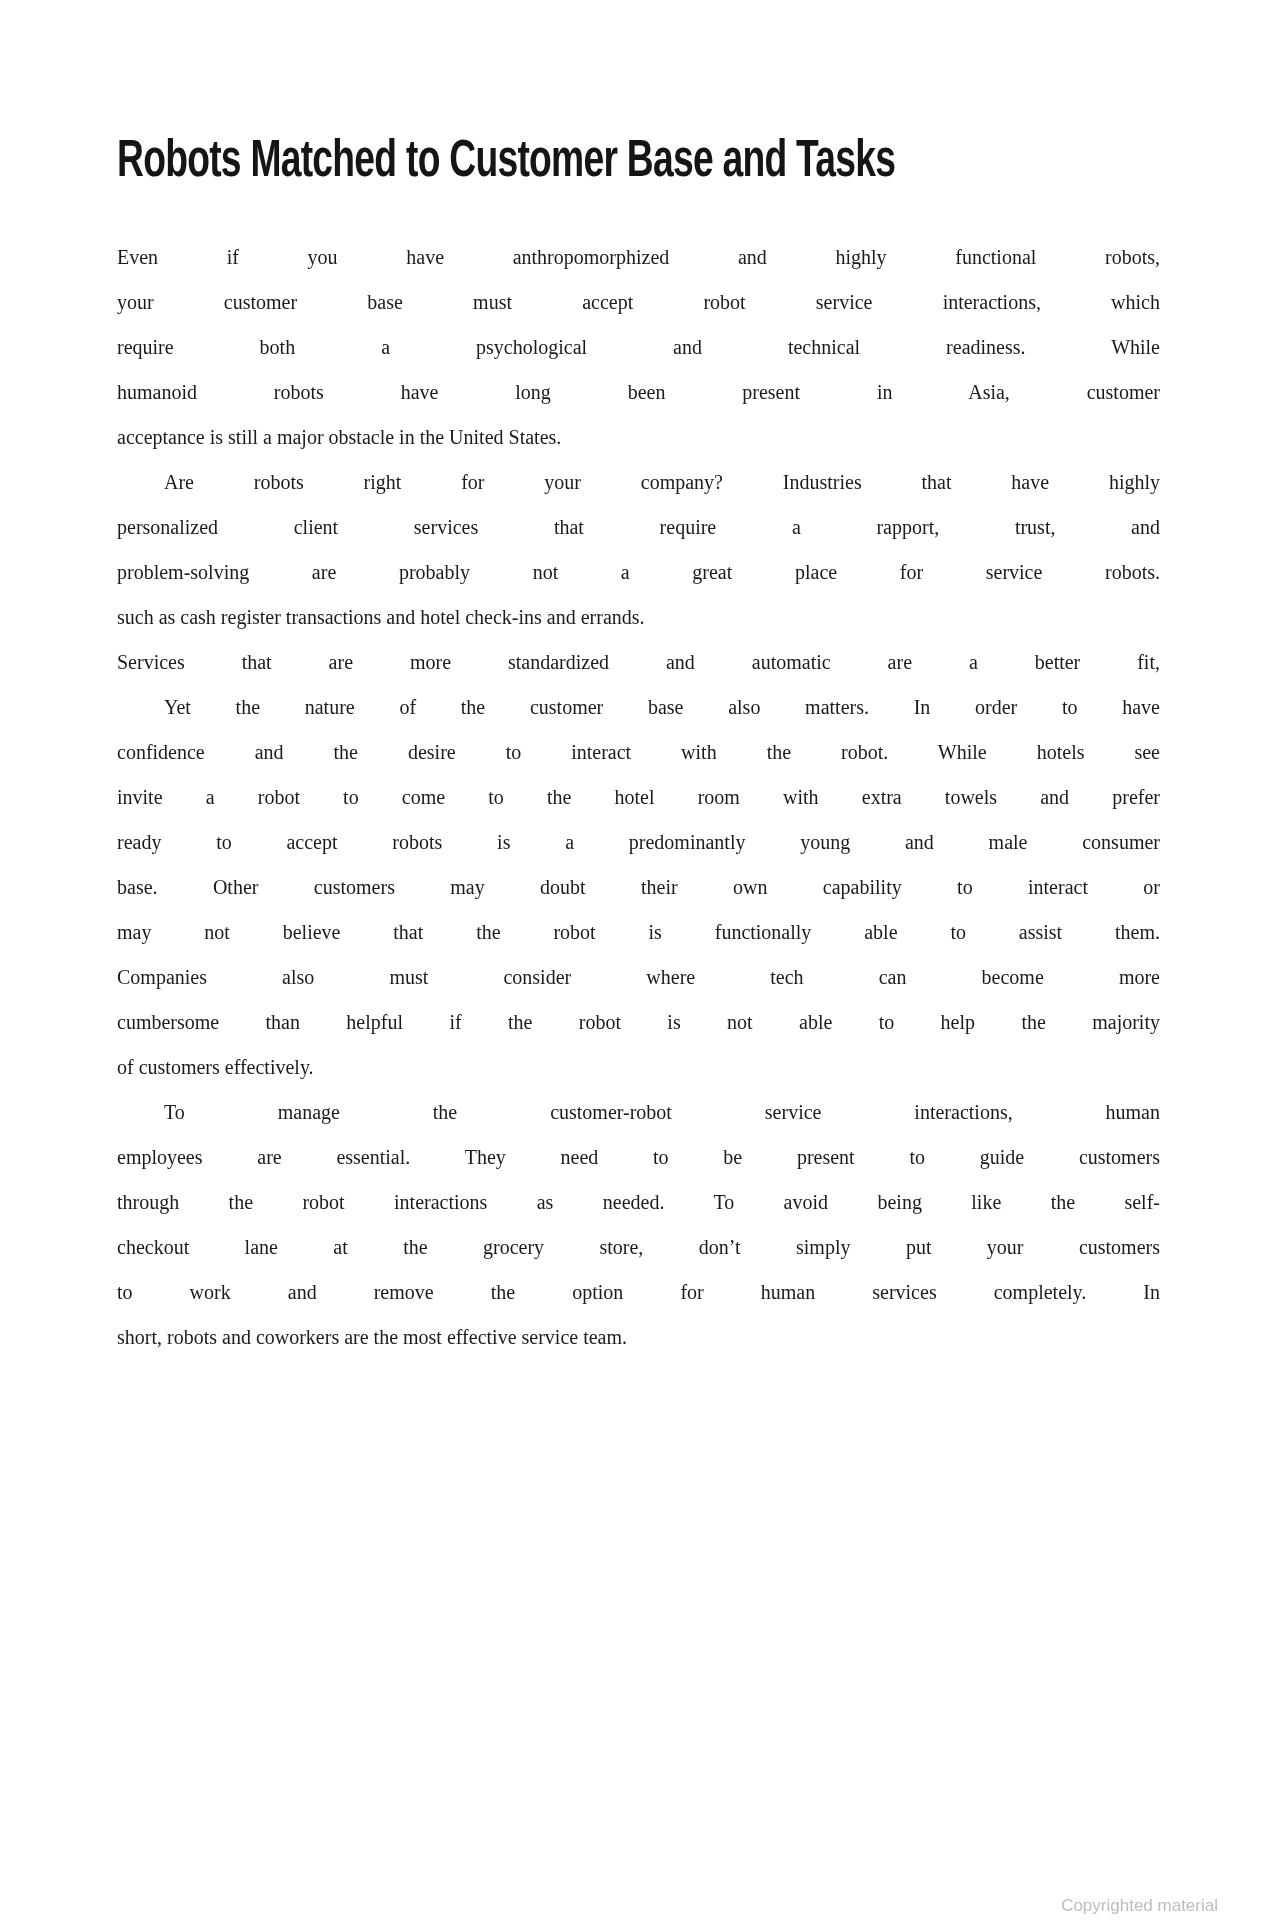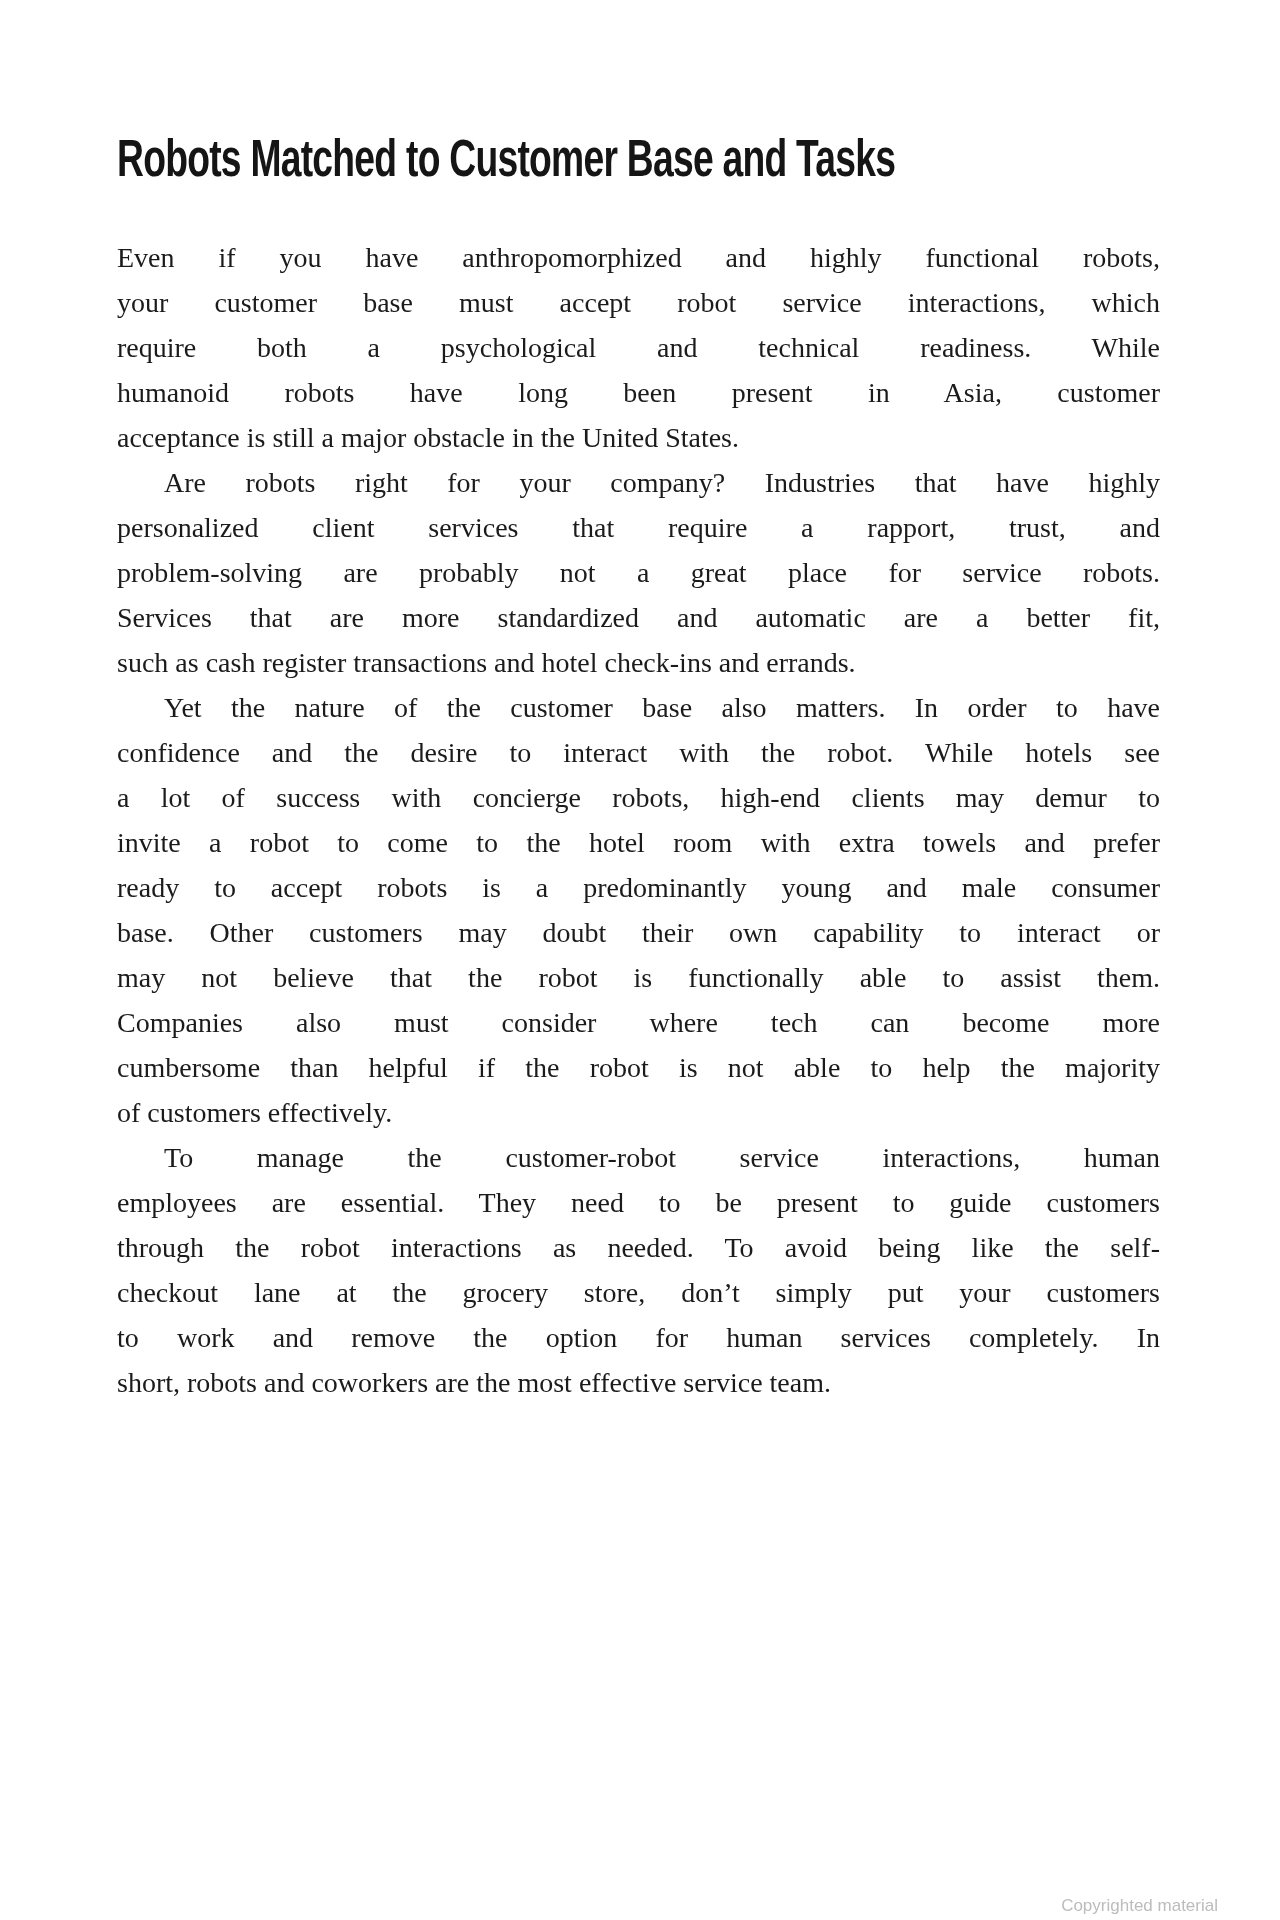--- a/index.html
+++ b/index.html
@@ -28,21 +28,21 @@
     white-space: nowrap;
     transform: scaleX(0.73);
     transform-origin: 0 50%;
   }
   .body-text {
     position: absolute;
     left: 117px;
     top: 235px;
     width: 1043px;
     font-family: "Liberation Serif", "DejaVu Serif", serif;
-    font-size: 28px;
+    font-size: 20px;
     color: #1b1b1b;
   }
   .line {
     height: 45px;
     line-height: 45px;
     text-align: justify;
     text-align-last: justify;
   }
   .line.last {
     text-align: center;
@@ -69,25 +69,24 @@
 
   <div class="body-text" id="paragraphs">
       <div class="line">Even if you have anthropomorphized and highly functional robots,</div>
       <div class="line">your customer base must accept robot service interactions, which</div>
       <div class="line">require both a psychological and technical readiness. While</div>
       <div class="line">humanoid robots have long been present in Asia, customer</div>
       <div class="line last">acceptance is still a major obstacle in the United States.</div>
       <div class="line indent">Are robots right for your company? Industries that have highly</div>
       <div class="line">personalized client services that require a rapport, trust, and</div>
       <div class="line">problem-solving are probably not a great place for service robots.</div>
+      <div class="line last">such as cash register transactions and hotel check-ins and errands.</div>
       <div class="line">Services that are more standardized and automatic are a better fit,</div>
-      <div class="line last">such as cash register transactions and hotel check-ins and errands.</div>
       <div class="line indent">Yet the nature of the customer base also matters. In order to have</div>
       <div class="line">confidence and the desire to interact with the robot. While hotels see</div>
-      <div class="line">a lot of success with concierge robots, high-end clients may demur to</div>
       <div class="line">invite a robot to come to the hotel room with extra towels and prefer</div>
       <div class="line">ready to accept robots is a predominantly young and male consumer</div>
       <div class="line">base. Other customers may doubt their own capability to interact or</div>
       <div class="line">may not believe that the robot is functionally able to assist them.</div>
       <div class="line">Companies also must consider where tech can become more</div>
       <div class="line">cumbersome than helpful if the robot is not able to help the majority</div>
       <div class="line last">of customers effectively.</div>
       <div class="line indent">To manage the customer-robot service interactions, human</div>
       <div class="line">employees are essential. They need to be present to guide customers</div>
       <div class="line">through the robot interactions as needed. To avoid being like the self-</div>

